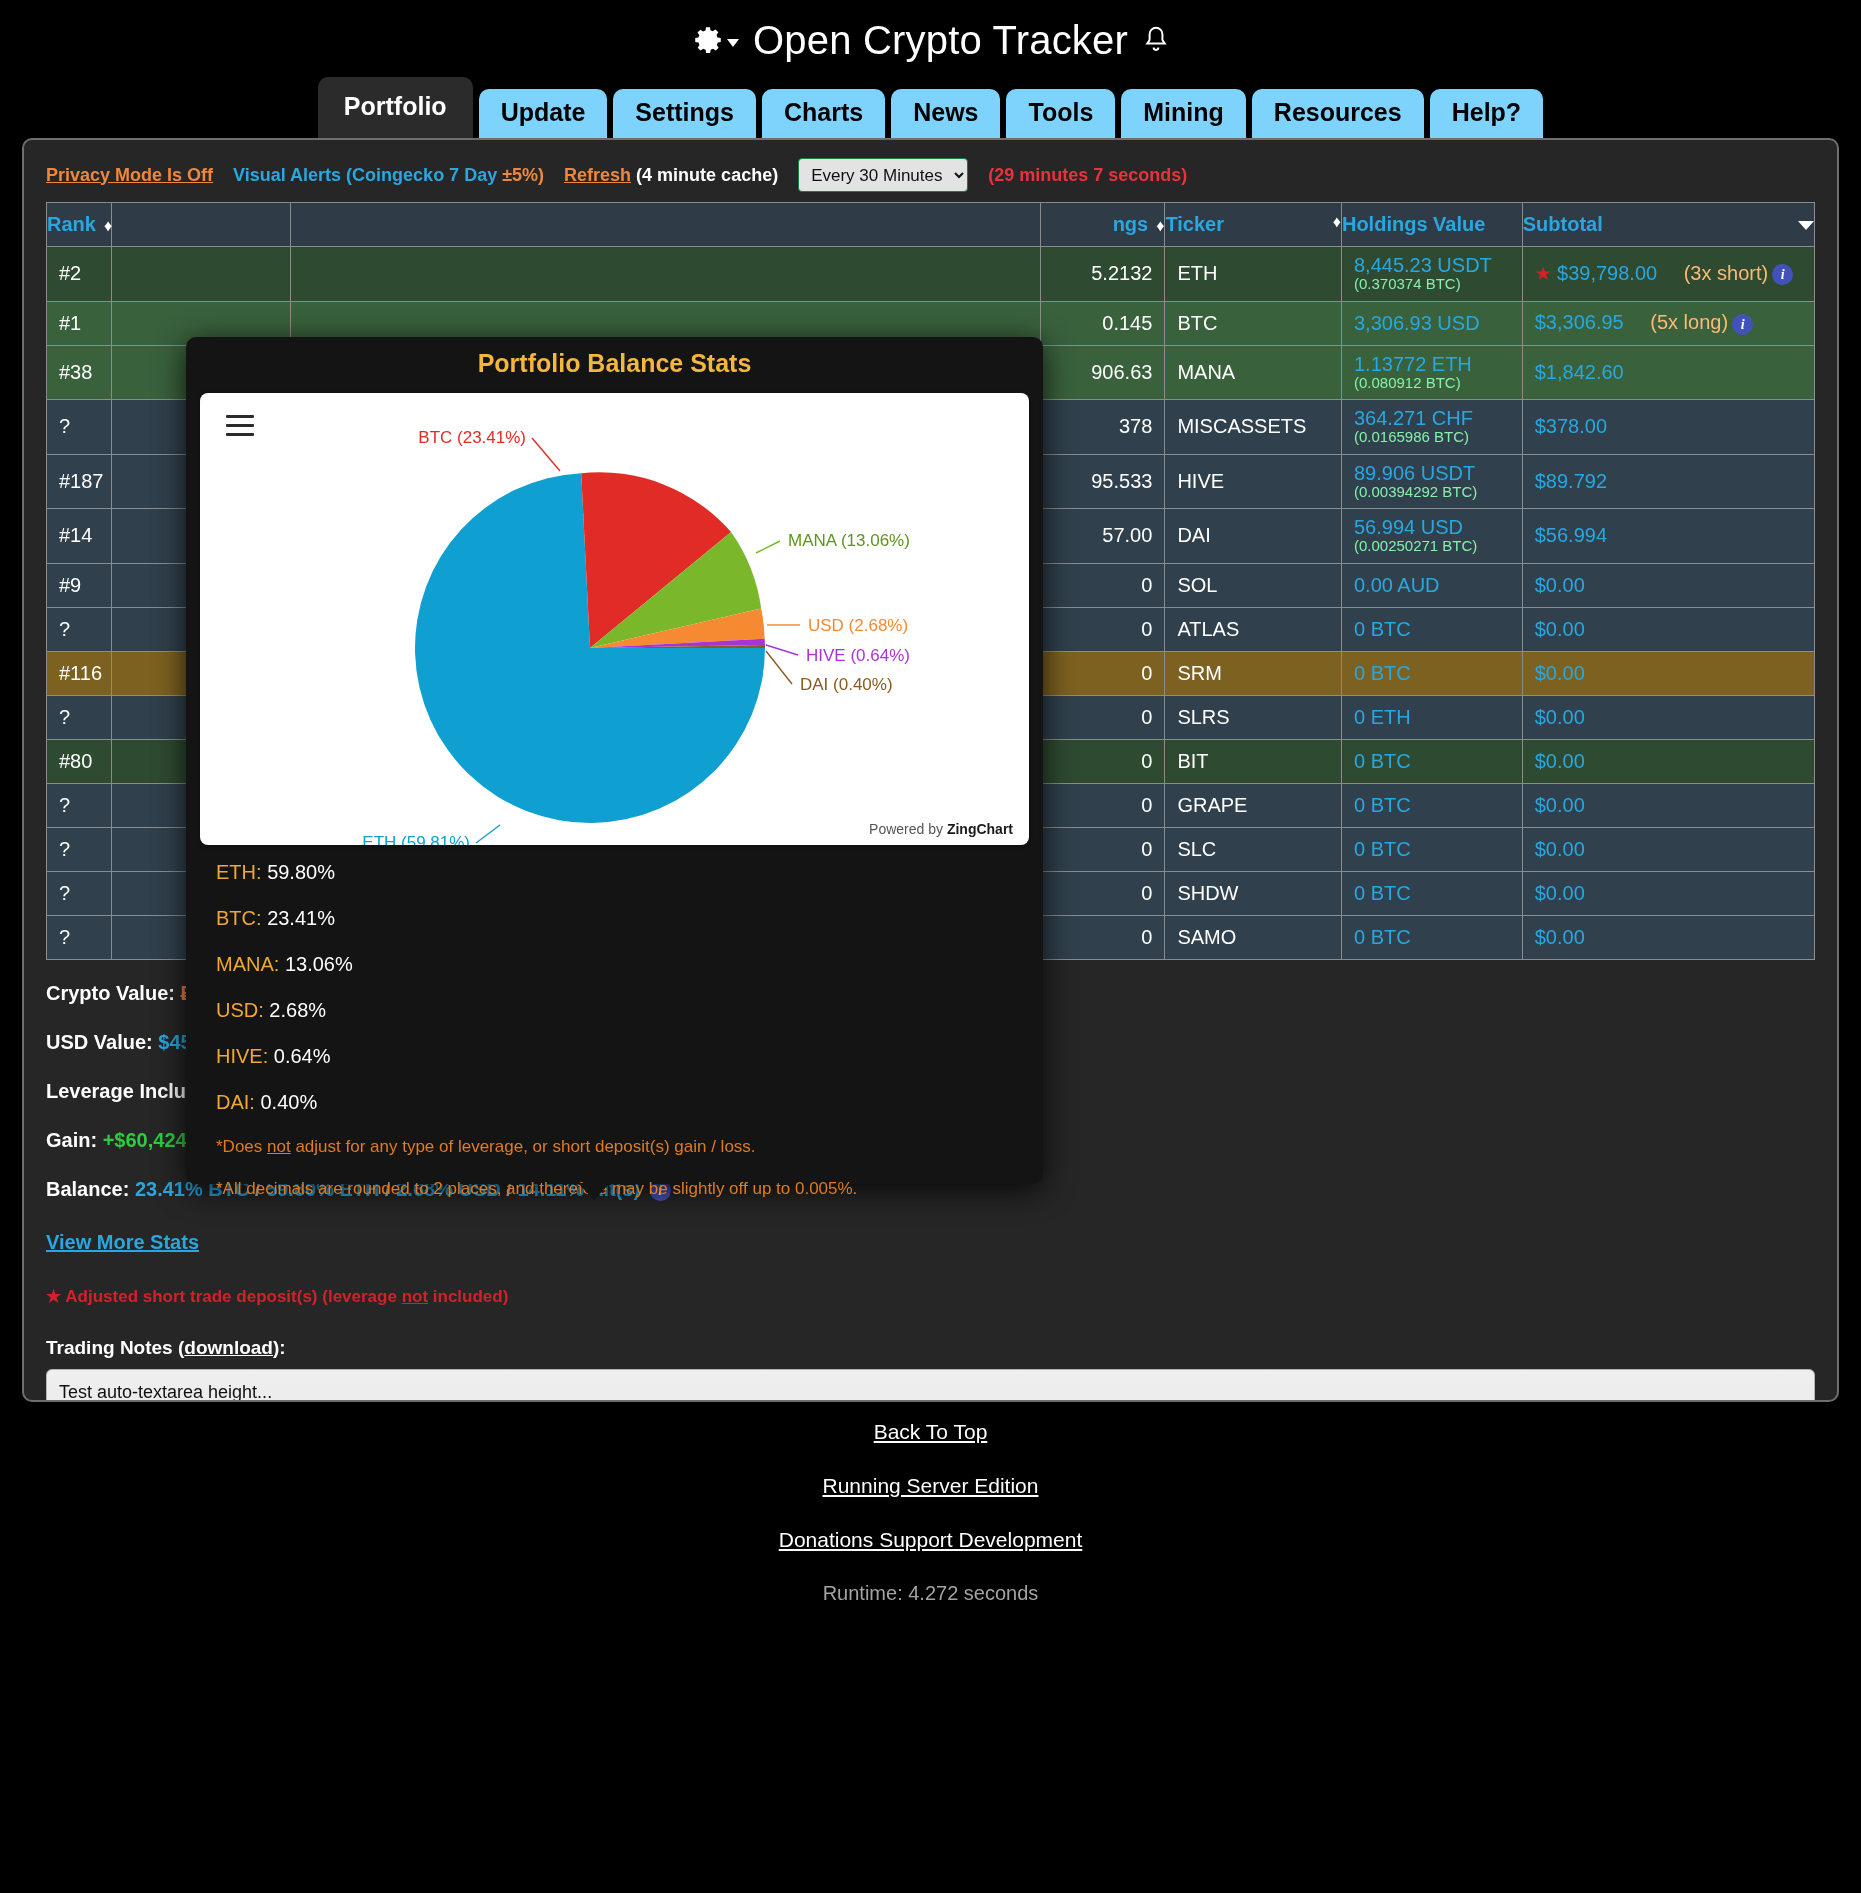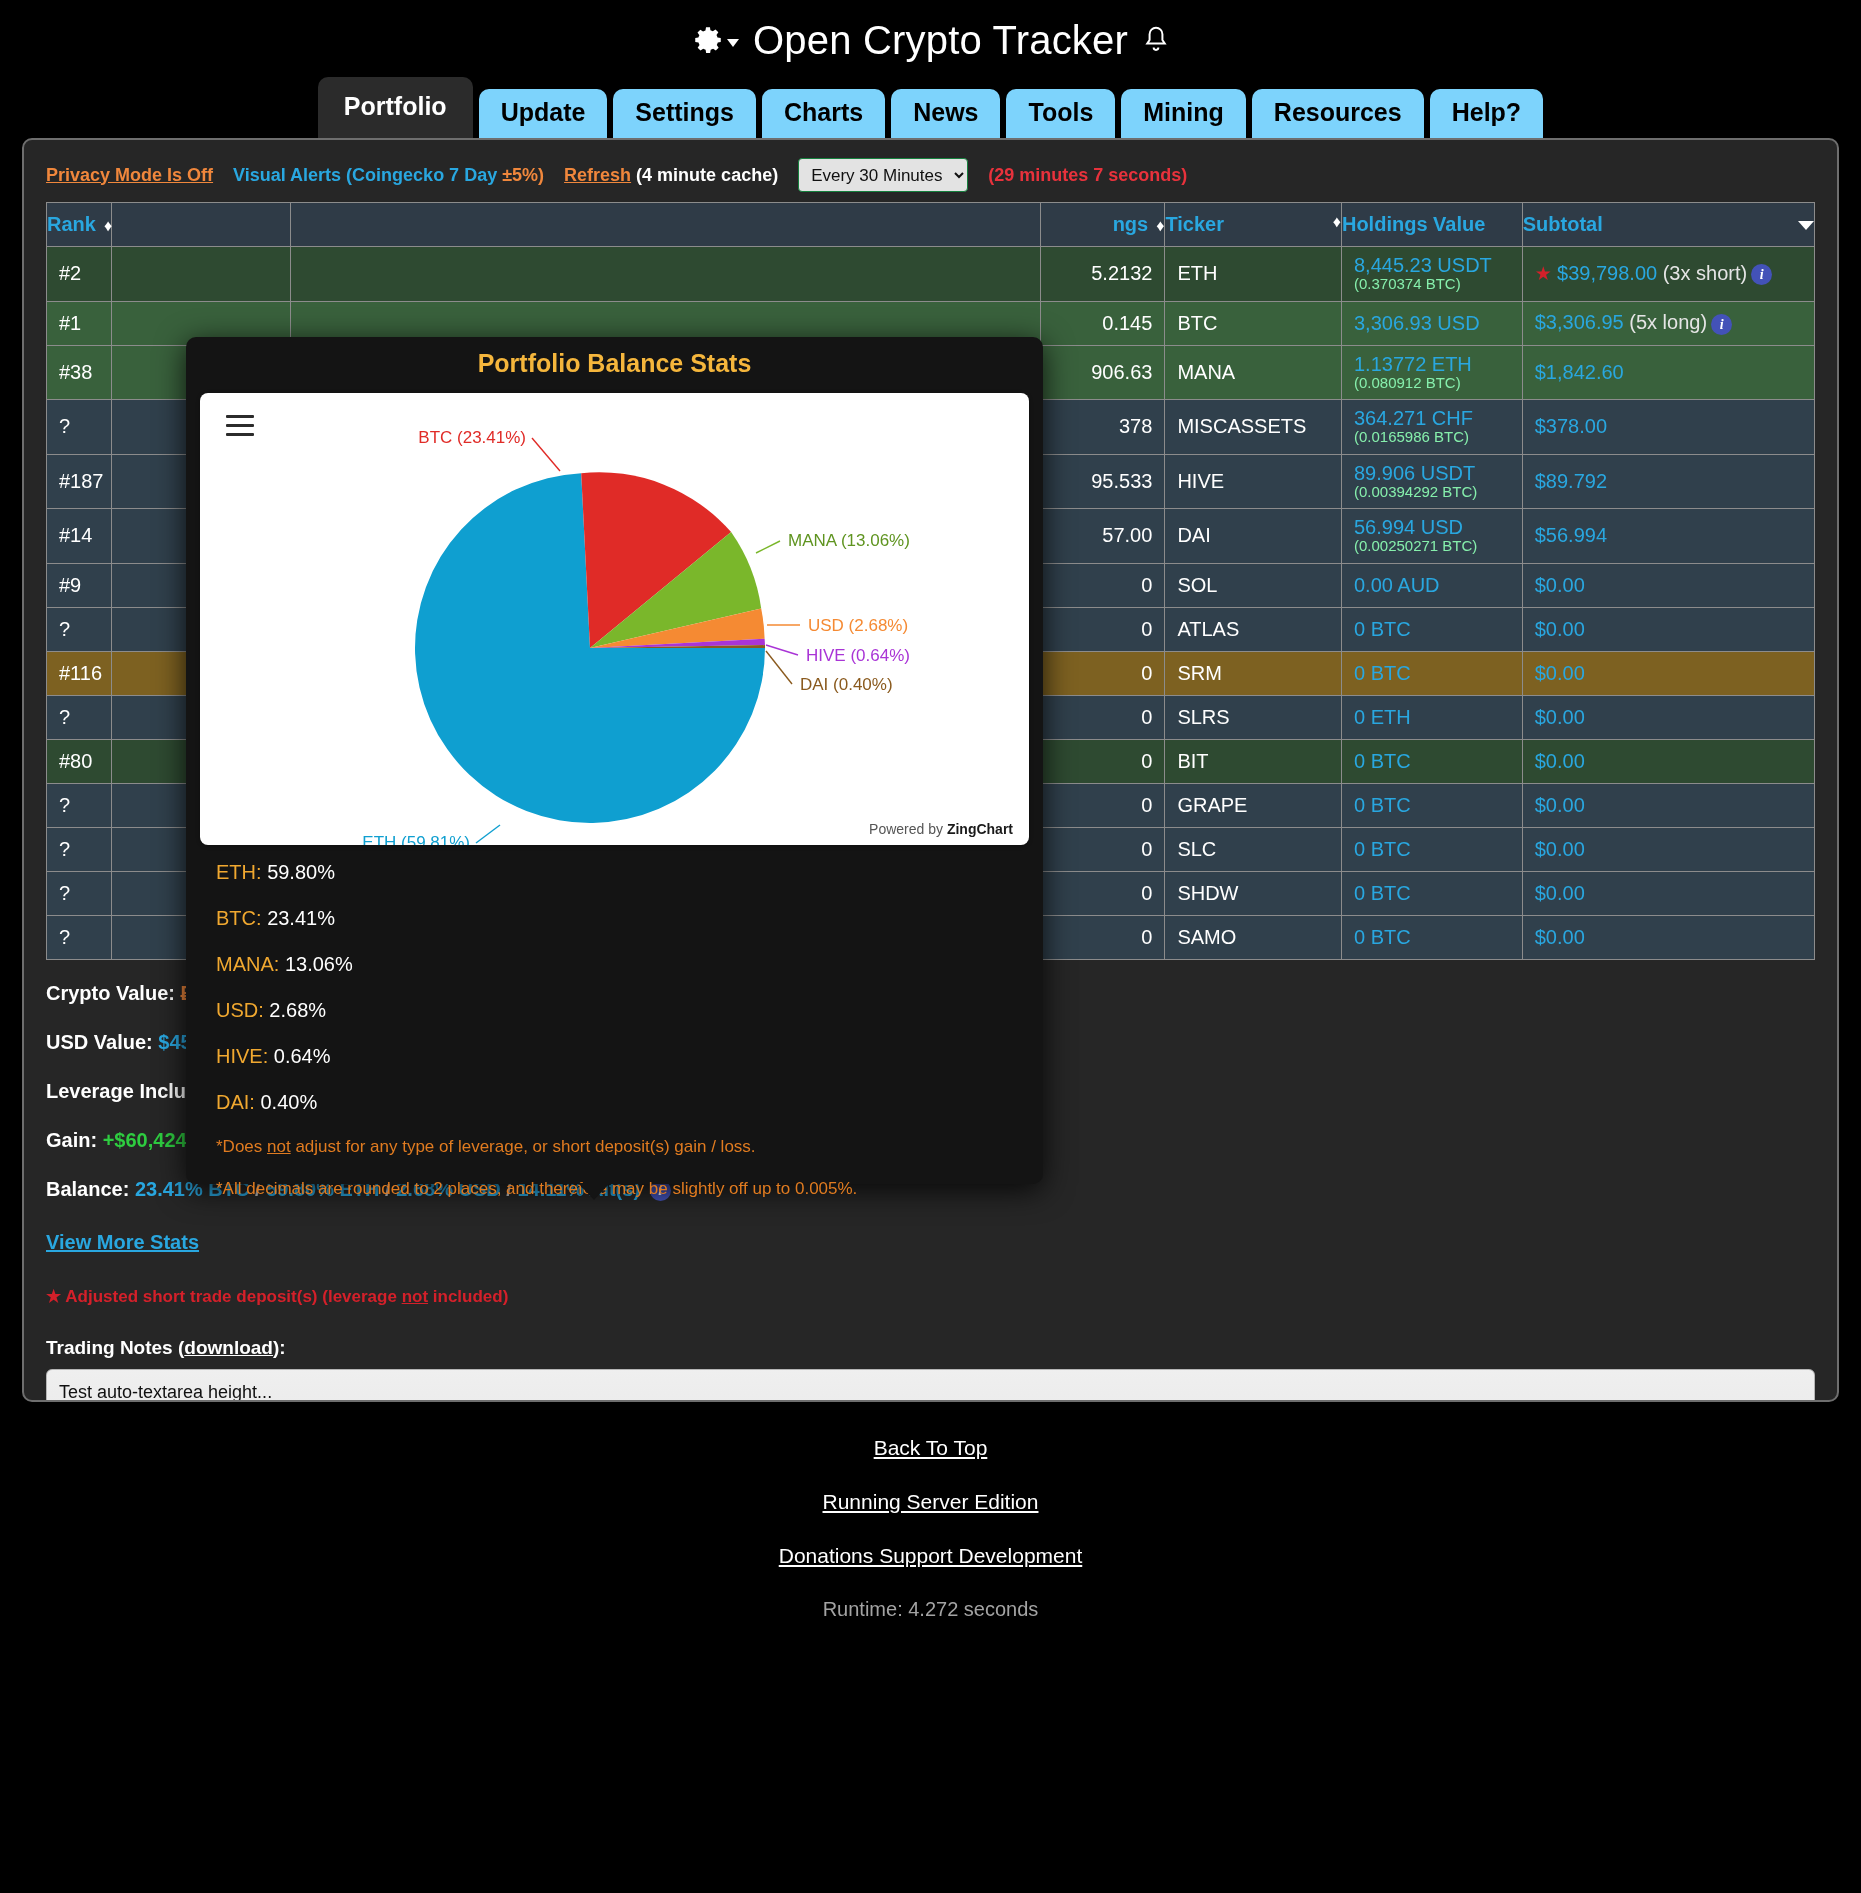--- a/index.html
+++ b/index.html
@@ -105,21 +105,21 @@
   .col-hold { width: 118px; }
   .col-ticker { width: 168px; }
   .col-hv { width: 172px; }
   .col-sub { width: 278px; }
 
   td.num { text-align: right; color:#29a7e0; }
   td.ticker { color:#fff; }
   .hv-main { color:#29a7e0; font-size: 20px; line-height: 1.05; }
   .hv-sub { color:#86efac; font-size: 15px; line-height: 1.1; }
   .sub-val { color:#29a7e0; }
-  .sub-lev { color:#e5e5e5; }
+  .sub-lev { color:#fdba74;padding-left:21px; }
   .star { color:#d4202a; font-size:19px; }
   .info-badge {
     display:inline-block; width:21px; height:21px; border-radius:50%;
     background:#4352b8; color:#fff; font-size:14px; font-weight:700;
     text-align:center; line-height:21px; font-style: italic;
     font-family:"Liberation Serif", serif;
     vertical-align: middle; margin-left: 4px; cursor:pointer;
   }
   .link-cell { color:#29a7e0; text-decoration: underline; cursor:pointer; }
   .caret-th { float:right; width:0;height:0;border-left:8px solid transparent;border-right:8px solid transparent;border-top:9px solid #fff; margin-top:8px; }
@@ -142,21 +142,21 @@
   textarea.notes {
     width: 100%; height: 108px; margin-top: 10px;
     background: linear-gradient(180deg,#efefef 0%,#e6e6e6 100%);
     border:1px solid #b5b5b5; border-radius: 6px;
     font-size: 18px; color:#111; padding: 10px 12px;
     font-family:"Liberation Sans", sans-serif; resize:none;
     line-height: 1.36;
   }
 
   
-  .footer { text-align:center; padding-top: 34px; }
+  .footer { text-align:center; padding-top: 18px; }
   .footer a {
     display:block; color:#fff; text-decoration: underline;
     font-size: 21px; margin-bottom: 30px; cursor:pointer;
   }
   .runtime { color:#a3a3a3; font-size:20px; }
 
   
   .modal {
     position:absolute; left:162px; top:197px;
     width: 857px; height: 847px;

